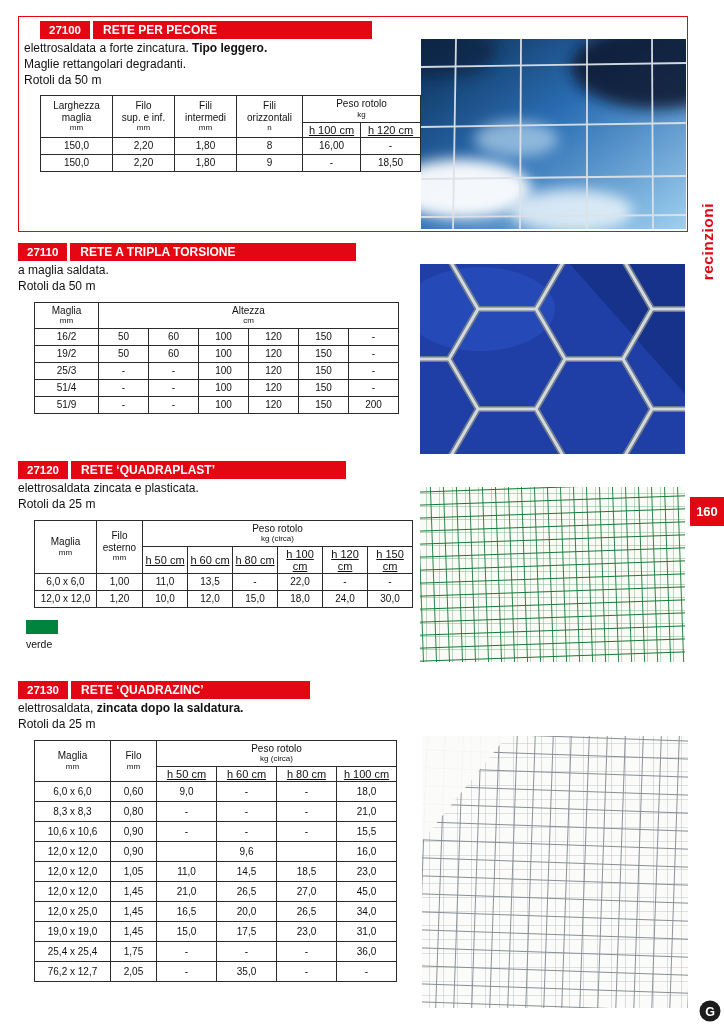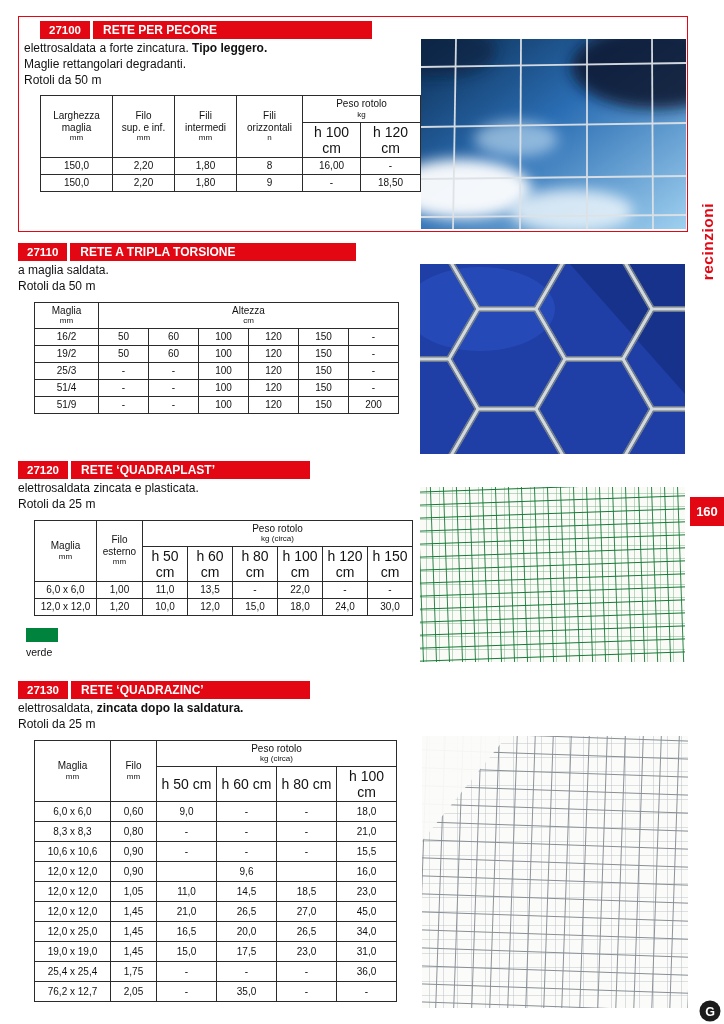--- a/index.html
+++ b/index.html
@@ -20,21 +20,21 @@
 
   .desc { margin-top:2px; font-size:12px; line-height:1.32; width:395px; }
   .desc b { font-weight:bold; }
 
   table { border-collapse:collapse; margin-top:7px; margin-left:16px; background:#fff; }
   th, td { border:1px solid #2b2b2b; text-align:center; vertical-align:middle;
            font-weight:normal; padding:2px 3px; font-size:10px; }
   td { height:17px; }
   .th-label { display:block; white-space:pre-line; font-size:10px; line-height:1.15; }
   .th-unit { display:block; font-size:8px; line-height:1.2; }
-  .h-label { font-size:14px; padding:1px 2px; }
+  .h-label { font-size:11px; padding:1px 2px;text-decoration:underline; }
   .t4 td { height:20px; }
 
   .photo { position:absolute; overflow:hidden; background:#eef2f5; }
   .photo svg { display:block; width:100%; height:100%; }
 
   .swatch-wrap { margin:12px 0 0 8px; }
   .swatch-label { font-size:10.5px; margin-top:0; }
 
   .side-label { position:absolute; top:203px; right:7px; writing-mode:vertical-rl;
                 transform:rotate(180deg); color:#e30613; font-weight:bold; font-size:15.5px;
@@ -260,21 +260,21 @@
             <use href="#hexp" transform="translate(174,145)"></use>
           <use href="#hexp" transform="translate(261,-5)"></use>
             <use href="#hexp" transform="translate(261,95)"></use>
             <use href="#hexp" transform="translate(261,195)"></use>
         </g>
       </svg>
     </div>
   </section>
 
   <section class="section" style="left:18px; top:461px; width:670px;">
-    <div class="sec-header" style="width:292px;border-radius:8px;">
+    <div class="sec-header" style="width:328px;border-radius:8px;">
       <div class="sec-code">27120</div>
       <div class="sec-title">RETE ‘QUADRAPLAST’</div>
     </div>
     <div class="desc">
       <div>elettrosaldata zincata e plasticata.</div>
       <div>Rotoli da 25 m</div>
     </div>
     <table class="t3">
       <colgroup>
           <col style="width:62px">

